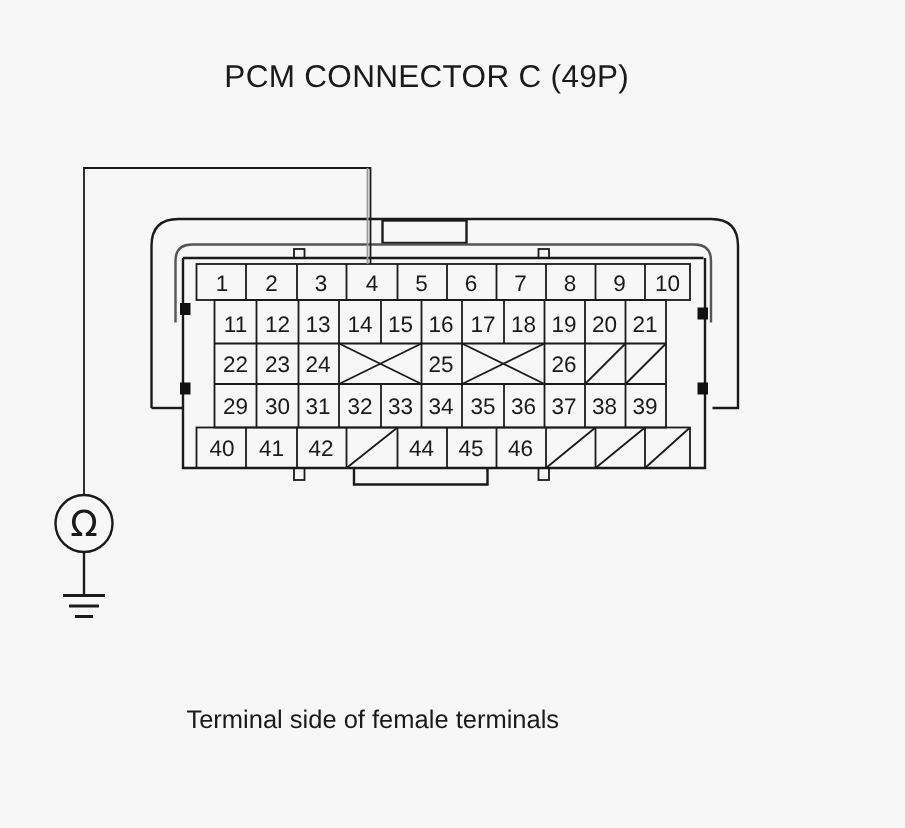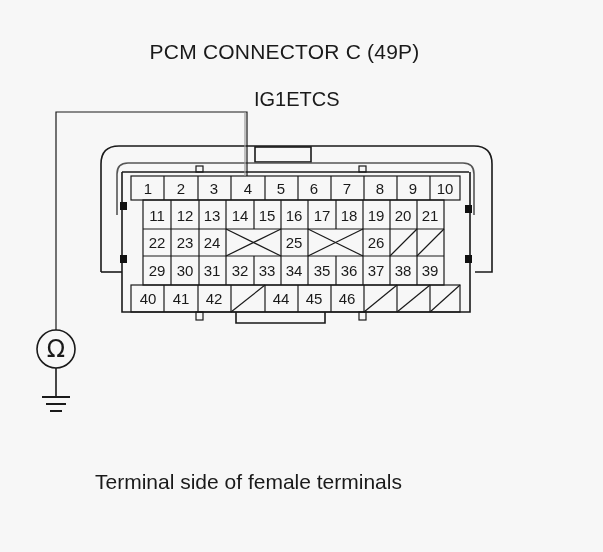--- a/index.html
+++ b/index.html
@@ -15,32 +15,31 @@
     position: absolute; left: 0; width: 569px; top: 40px;
     text-align: center; font-size: 21px; letter-spacing: 0.2px;
   }
   .wire-label {
     position: absolute; left: 254px; top: 88px;
     font-size: 20px; line-height: 23px;
   }
   .wire-label sup { font-size: 11px; vertical-align: 9px; margin-left: 1px; }
   .caption {
     position: absolute; left: 0; width: 497px; top: 470px;
-    text-align: center; font-size: 21px;
+    text-align: center; font-size: 17px;
   }
   svg.diagram { position: absolute; left: 0; top: 0; }
   .pin-num { font-family: "Liberation Sans", sans-serif; font-size: 15px; fill: #1a1a1a; }
 </style>
 </head>
 <body>
 
 <div class="title">PCM CONNECTOR C (49P)</div>
 
 <div class="wire-label">
-  <div>IG1ETCS</div>
 </div>
 
 <svg class="diagram" width="603" height="552" viewBox="0 0 603 552">
   <g fill="none" stroke="#1a1a1a" stroke-width="1.6">
 
     <path d="M101,272 L101,164 Q101,146 119,146 L474,146 Q492,146 492,164 L492,272 L475,272"></path>
     <line x1="101" y1="272" x2="122" y2="272"></line>
 
     <rect x="255" y="147" width="56" height="15"></rect>
 

